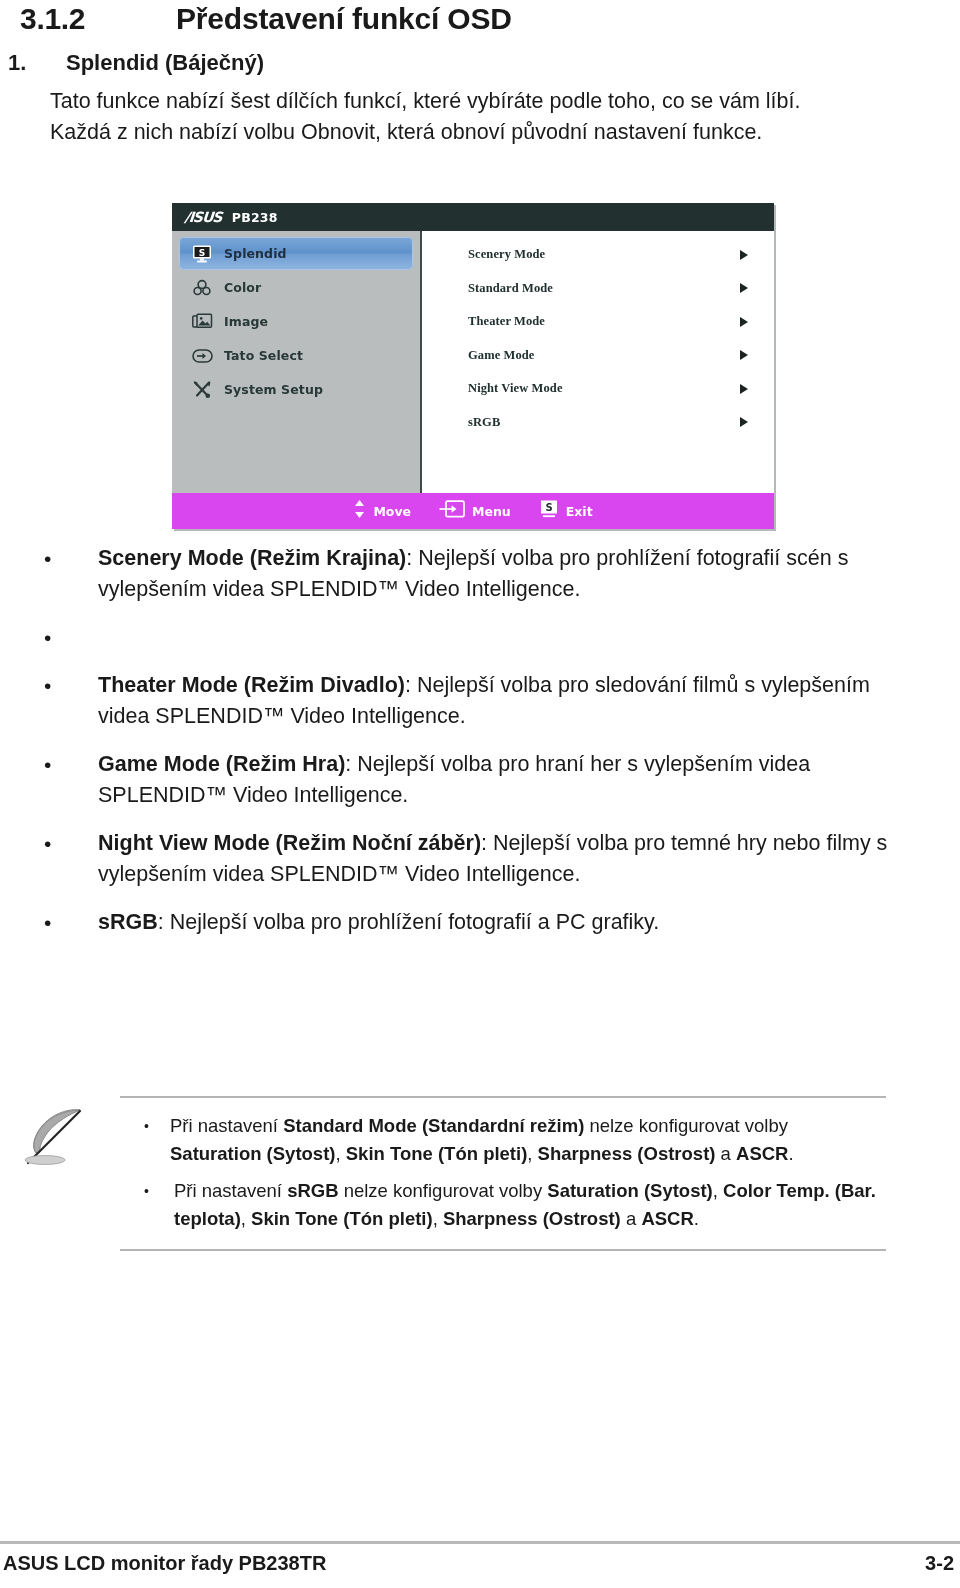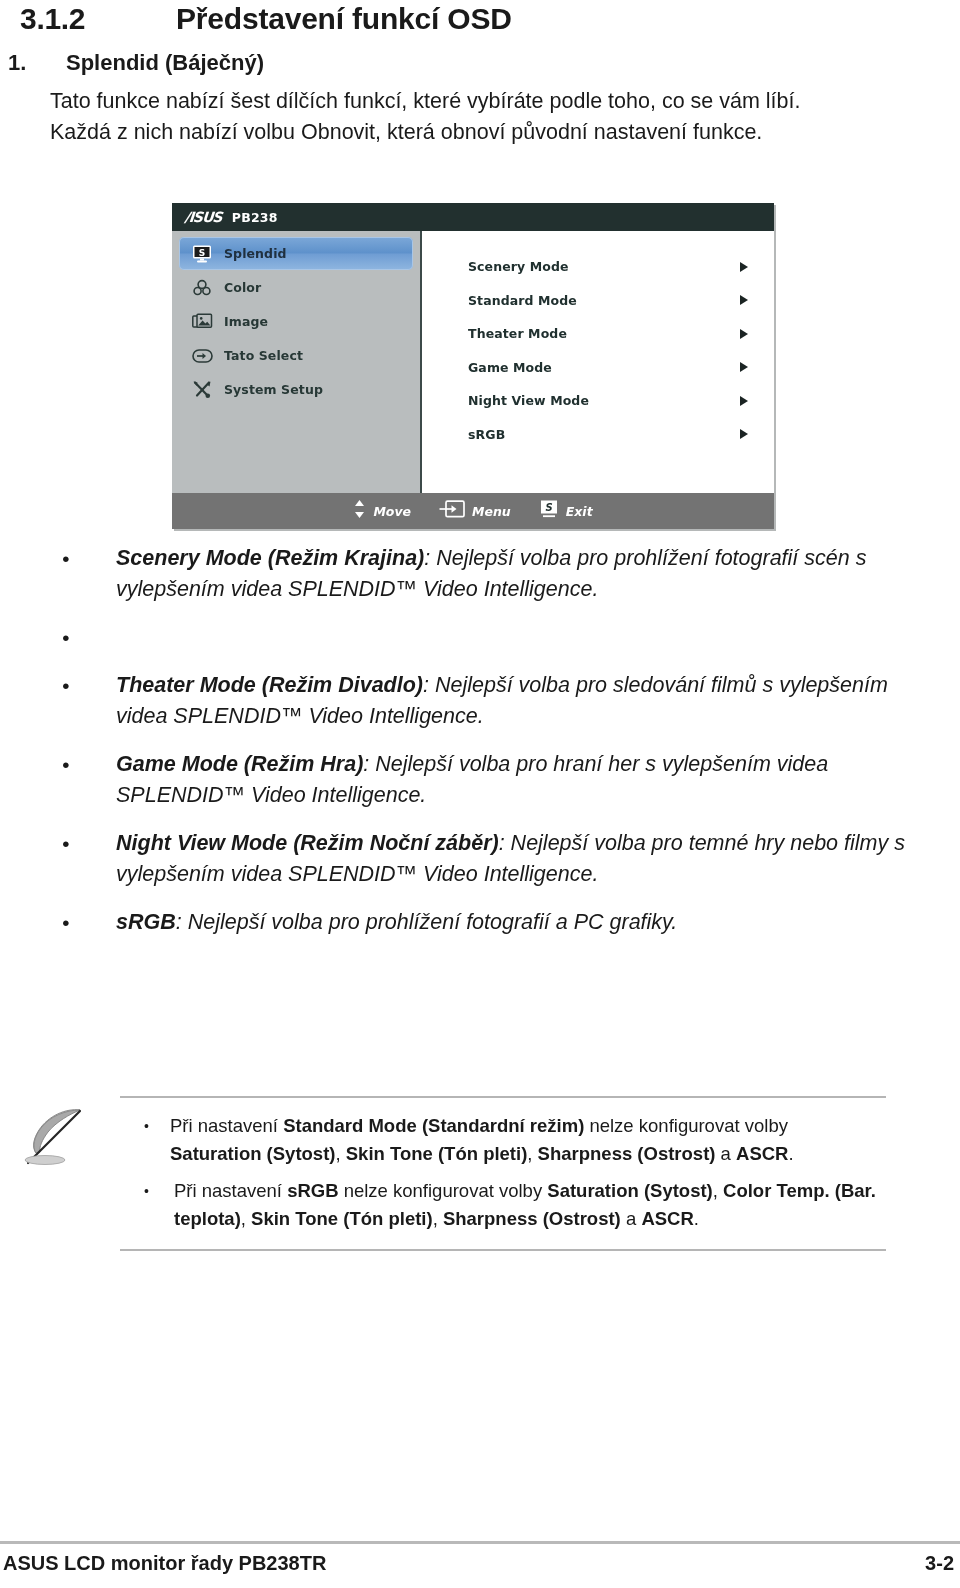--- a/index.html
+++ b/index.html
@@ -141,22 +141,23 @@
     color: #273836;
     letter-spacing: 0.1px;
   }
   .osd-nav-item.selected .osd-nav-label {
     color: #20303f;
     text-align: right;
   }
   .osd-content {
     flex: 1 1 auto;
     background: #ffffff;
-    padding-top: 19px;
-    box-sizing: border-box;
+    padding-top: 7px;
+    box-sizing: border-box;
+    font-family: Liberation Serif, serif;
   }
   .osd-opt {
     height: 33.5px;
     display: flex;
     align-items: center;
     padding: 0 26px 0 46px;
     box-sizing: border-box;
   }
   .osd-opt-label {
     font-size: 12.5px;
@@ -167,45 +168,43 @@
   }
   .osd-arrow {
     width: 0;
     height: 0;
     border-left: 8px solid #1b2423;
     border-top: 5.5px solid transparent;
     border-bottom: 5.5px solid transparent;
   }
   .osd-footer {
     height: 36px;
-    background: #737373;
+    background: #d946ef;
     display: flex;
     align-items: center;
     justify-content: center;
     gap: 28px;
-    font-style: italic;
   }
   .osd-foot-item {
     display: flex;
     align-items: center;
     gap: 7px;
   }
   .osd-foot-label {
     font-size: 12.5px;
     font-weight: bold;
     color: #ffffff;
   }
 
   
   .bullets {
     position: absolute;
-    left: 54px;
+    left: 36px;
     top: 543px;
     width: 880px;
-    font-style: italic;
   }
   .bullet {
     display: flex;
     margin-bottom: 17px;
   }
   .bullet-dot {
     flex: 0 0 62px;
     font-size: 21px;
     line-height: 31px;
     padding-left: 8px;

